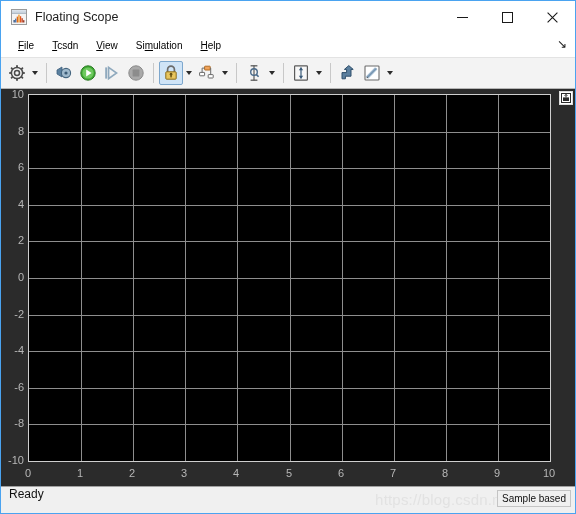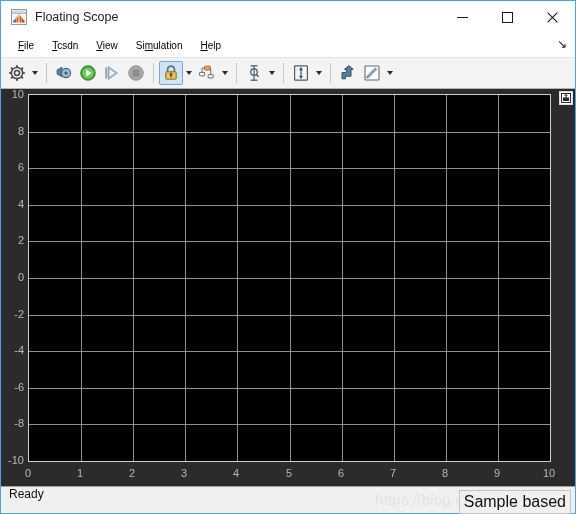--- a/index.html
+++ b/index.html
@@ -217,21 +217,21 @@
   #status-ready {
     font-size: 12px;
     color: #111111;
     margin-left: 8px;
     white-space: nowrap;
   }
   #status-mode {
     position: absolute;
     right: 4px;
     top: 3px;
-    font-size: 16px;
+    font-size: 10px;
     color: #111111;
     border: 1px solid #c4c4c4;
     background: #f0f0f0;
     padding: 2px 4px;
     white-space: nowrap;
   }
   #watermark {
     position: absolute;
     right: 40px;
     top: 4px;

